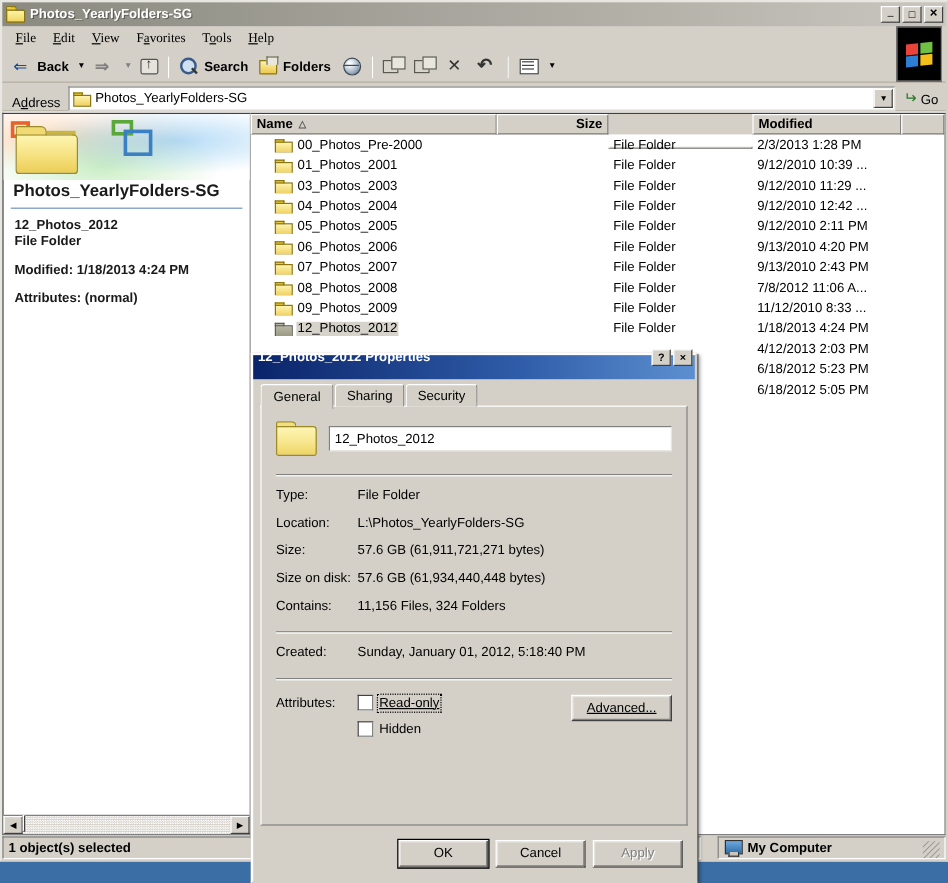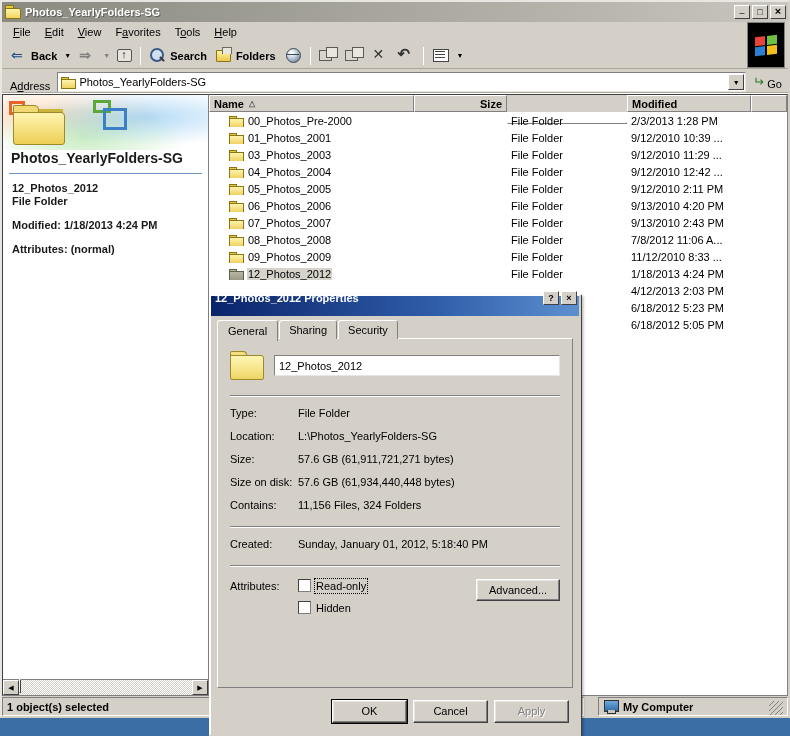--- a/index.html
+++ b/index.html
@@ -104,20 +104,21 @@
     border-bottom: 1px solid #d4d0c8;
     flex: 0 0 auto;
     position: relative;
   }
   .menu-item {
     padding: 3px 7px;
     font-size: 11px;
     color: #000;
     cursor: default;
     white-space: nowrap;
+    font-family: Liberation Serif, serif;
   }
   .menu-item u { text-decoration: underline; }
 
   
   #brand-badge {
     position: absolute;
     right: 3px; top: 0px;
     width: 38px; height: 46px;
     background: #000000;
     border: 1px solid #808080;
@@ -804,36 +805,38 @@
     background: #ffffff;
     border: 1px solid #808080;
     border-top-color: #404040;
     border-left-color: #404040;
     flex: 0 0 auto;
   }
   .chk-label { font-size: 11px; color: #000; }
   .chk-label.focused {
     outline: 1px dotted #000;
     outline-offset: 1px;
+    text-decoration: underline;
   }
   #advanced-btn {
     width: 84px; height: 22px;
     background: #d4d0c8;
     border: 1px solid #ffffff;
     border-right-color: #404040;
     border-bottom-color: #404040;
     box-shadow: inset -1px -1px 0 #808080, inset 1px 1px 0 #e8e6e1;
     font-size: 11px;
     display: flex;
     align-items: center;
     justify-content: center;
     cursor: default;
     color: #000;
     flex: 0 0 auto;
     margin-left: auto;
+    text-decoration: underline;
   }
   #dlg-buttons {
     height: 46px;
     flex: 0 0 auto;
     display: flex;
     align-items: center;
     justify-content: flex-end;
     gap: 6px;
     padding: 0 10px 0 0;
   }

